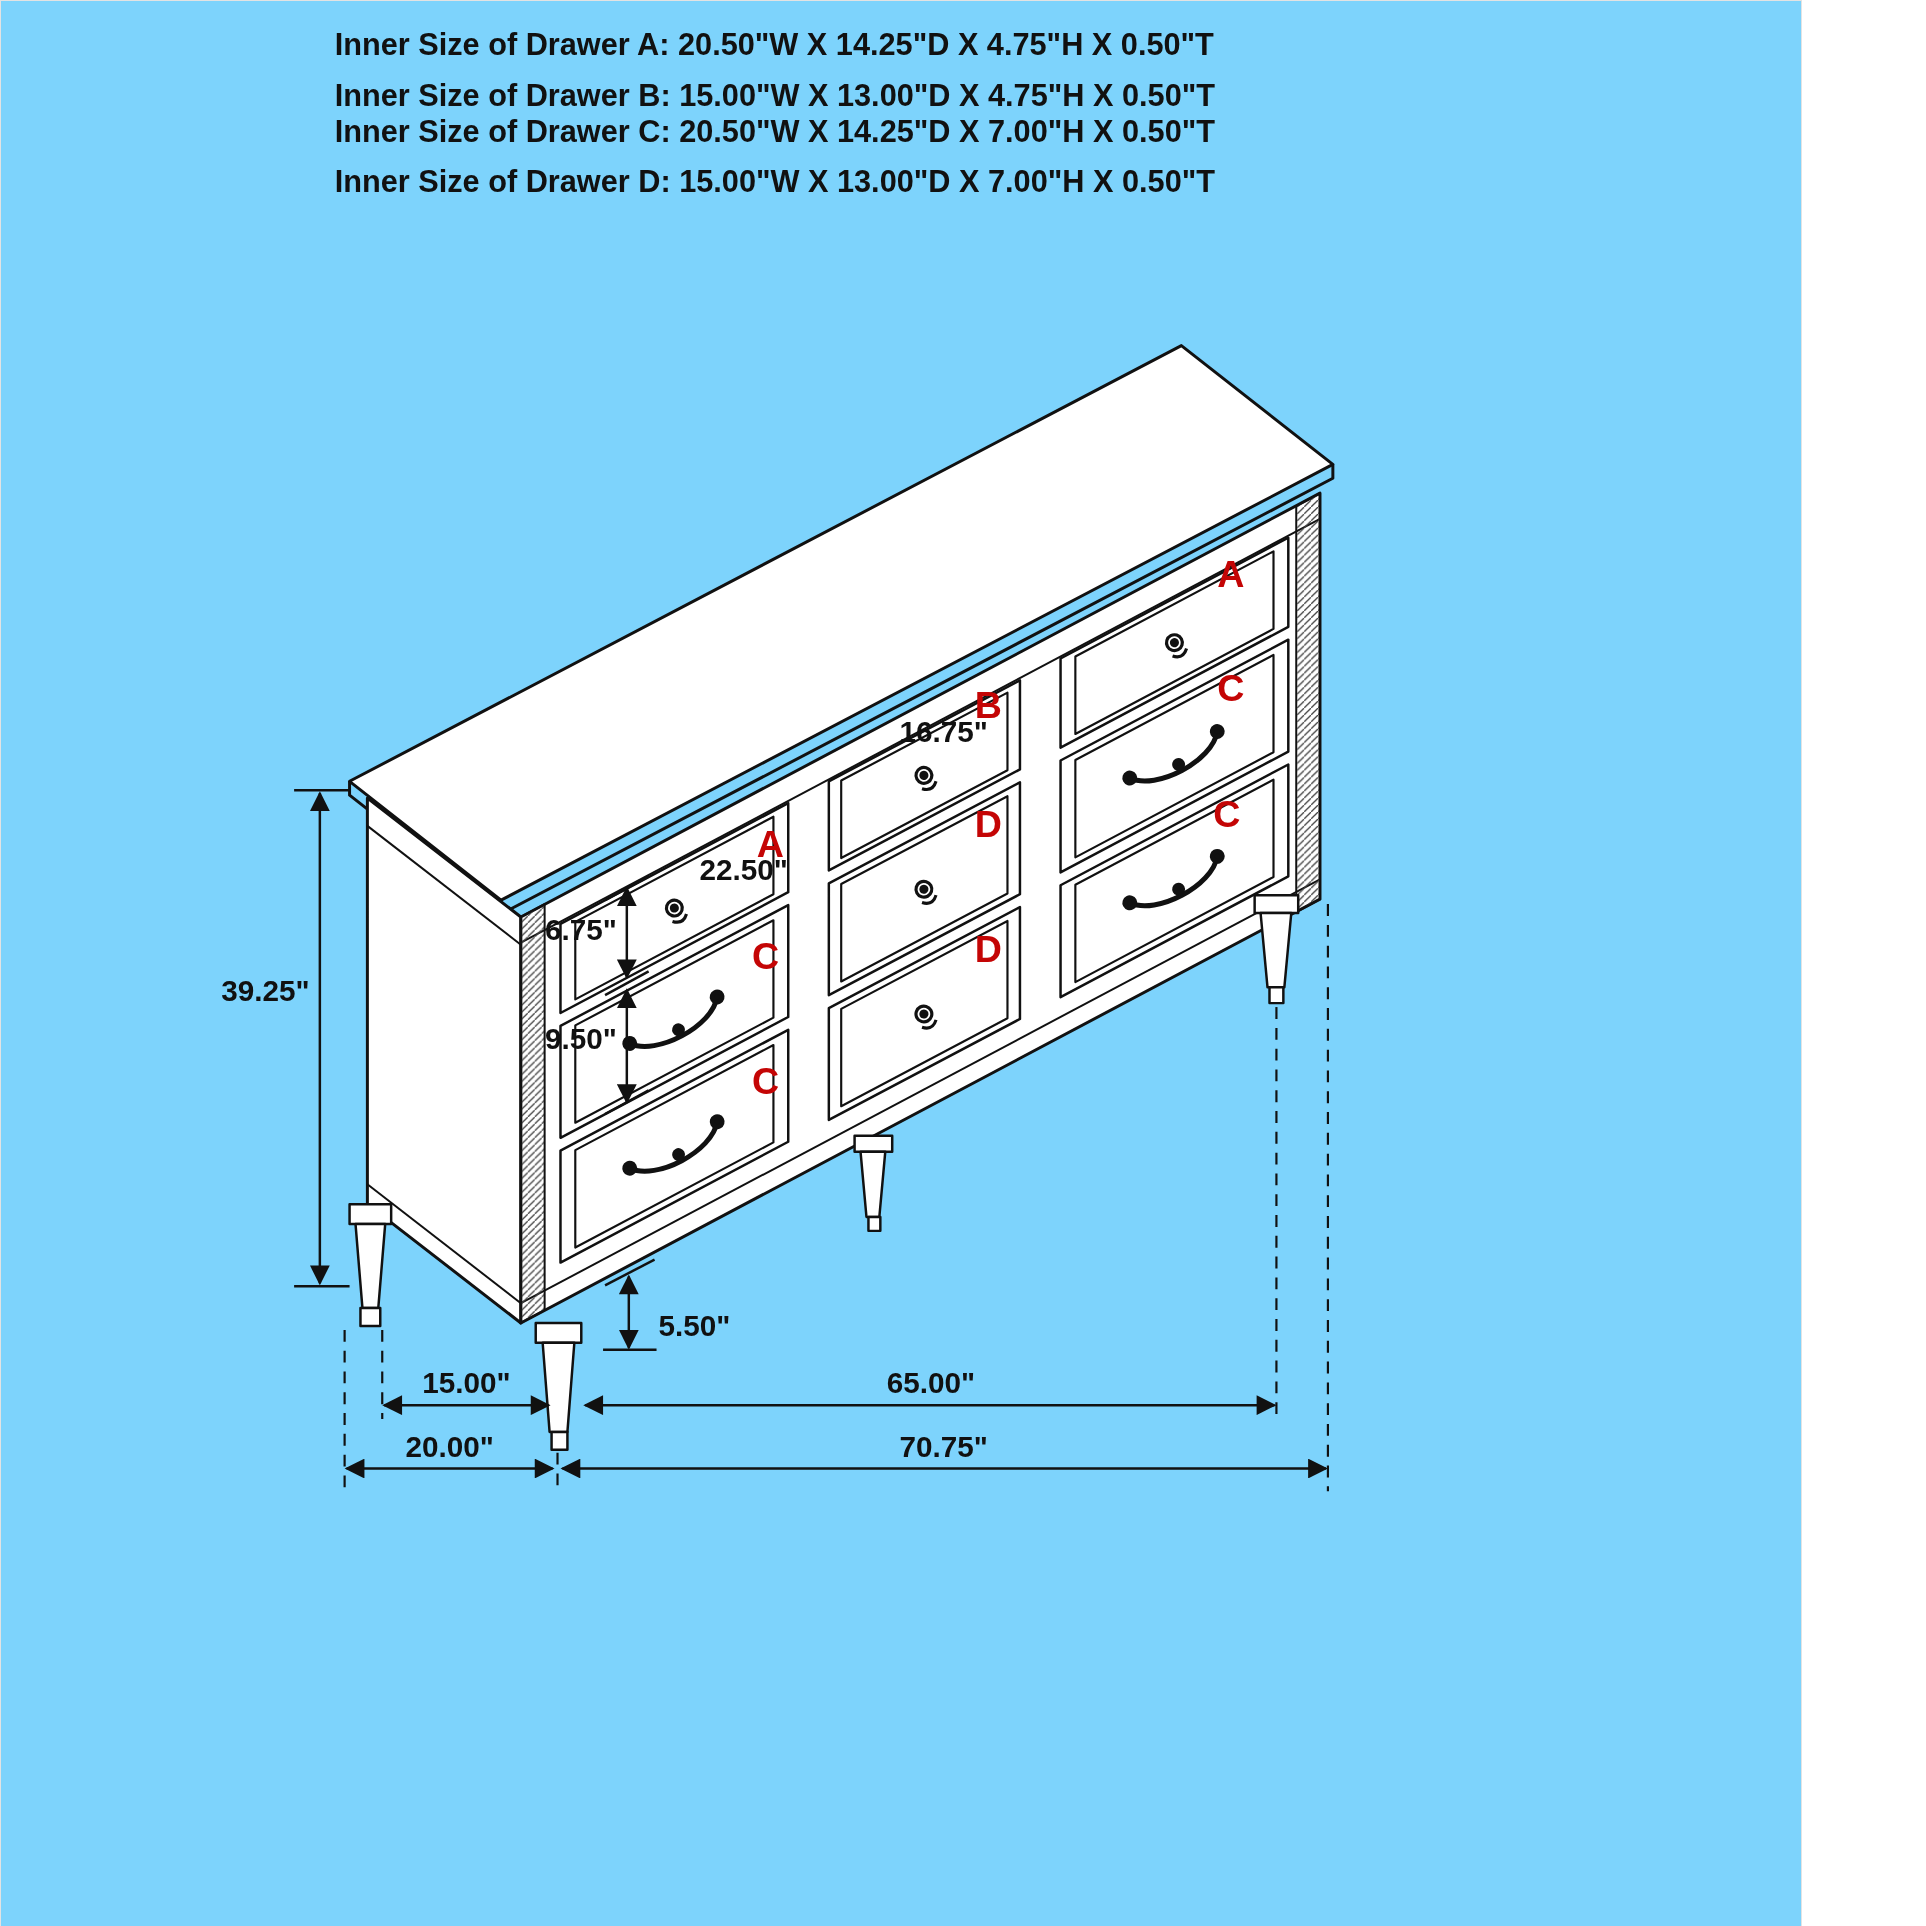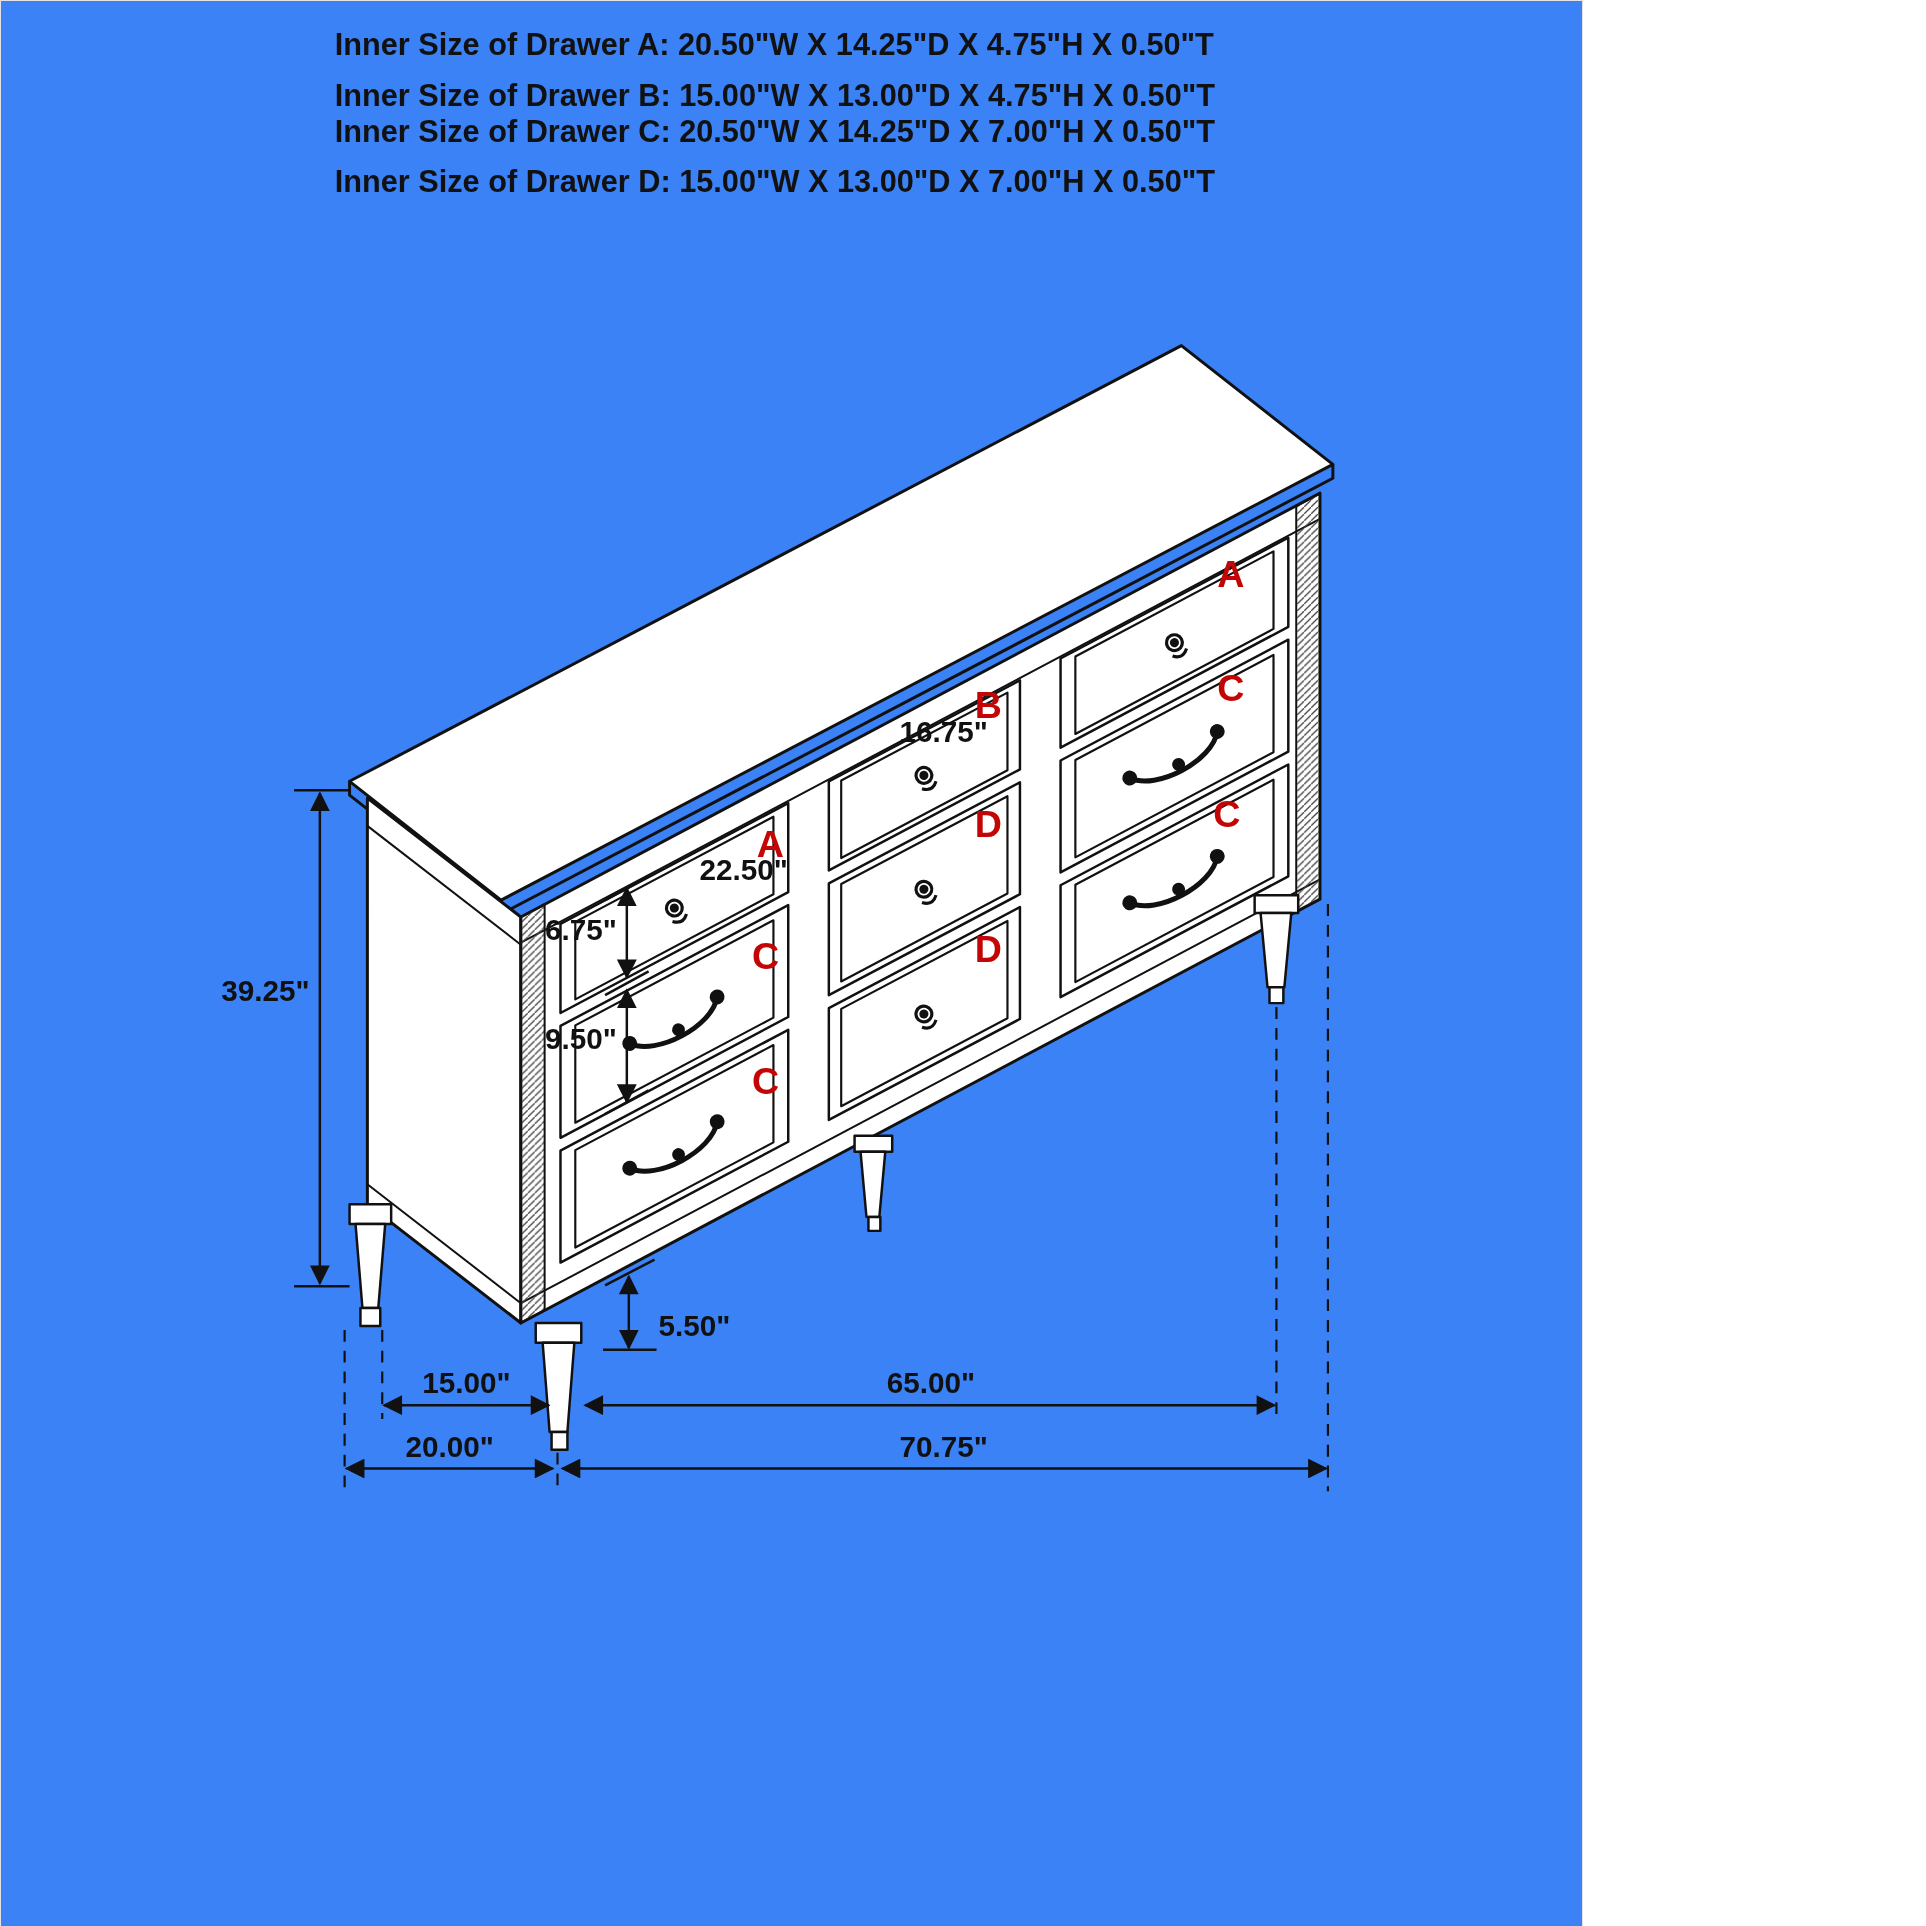--- a/index.html
+++ b/index.html
@@ -1,17 +1,17 @@
 <!DOCTYPE html>
 <html><head>
 <meta charset="utf-8">
 <style>
   html,body{margin:0;padding:0;background:#fff;}
   .canvas{
-    width:1583px;height:1927px;position:relative;background:#3b82f6;
+    width:1802px;height:1927px;position:relative;background:#7dd3fc;
     border:1px solid #e3e3e3;box-sizing:border-box;
     font-family:"Liberation Sans", sans-serif;
     text-decoration:underline;
   }
   svg{display:block;}
   svg text{font-family:"Liberation Sans", sans-serif;font-weight:700;}
   .spec{font-size:31px;fill:#111;}
   .dim{font-size:30px;fill:#111;}
   .dlabel{font-size:38px;}
 </style>

